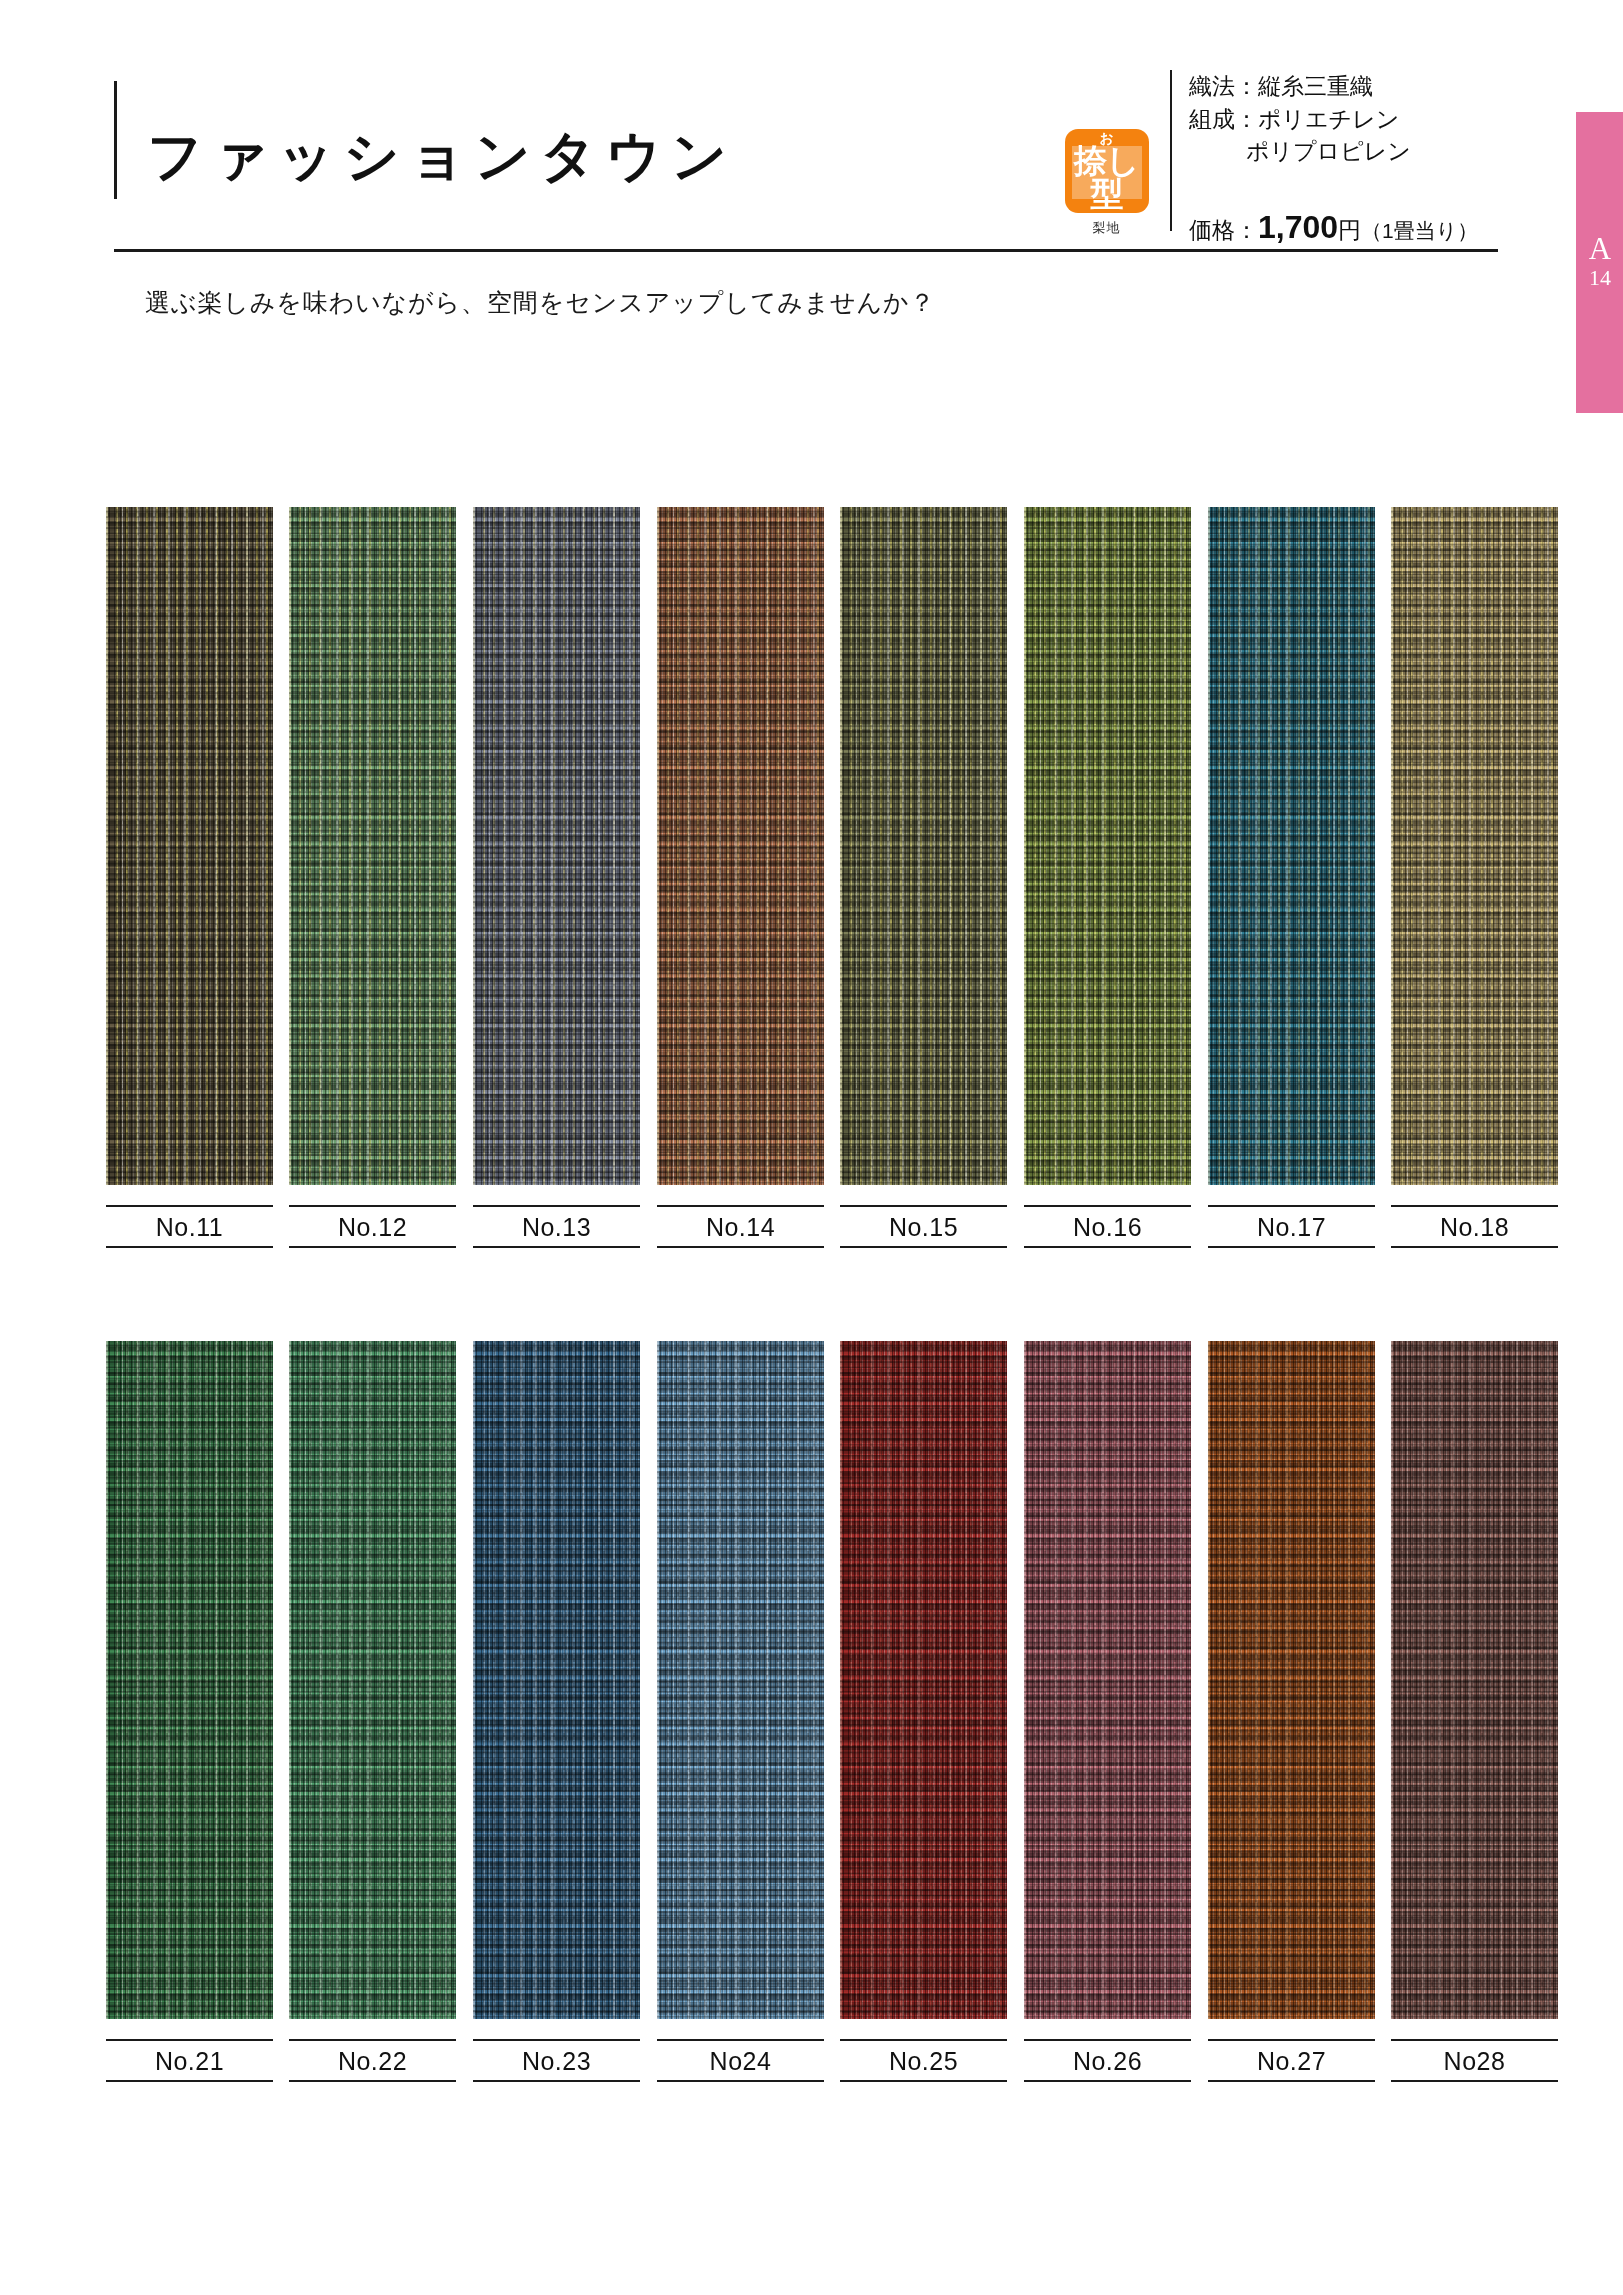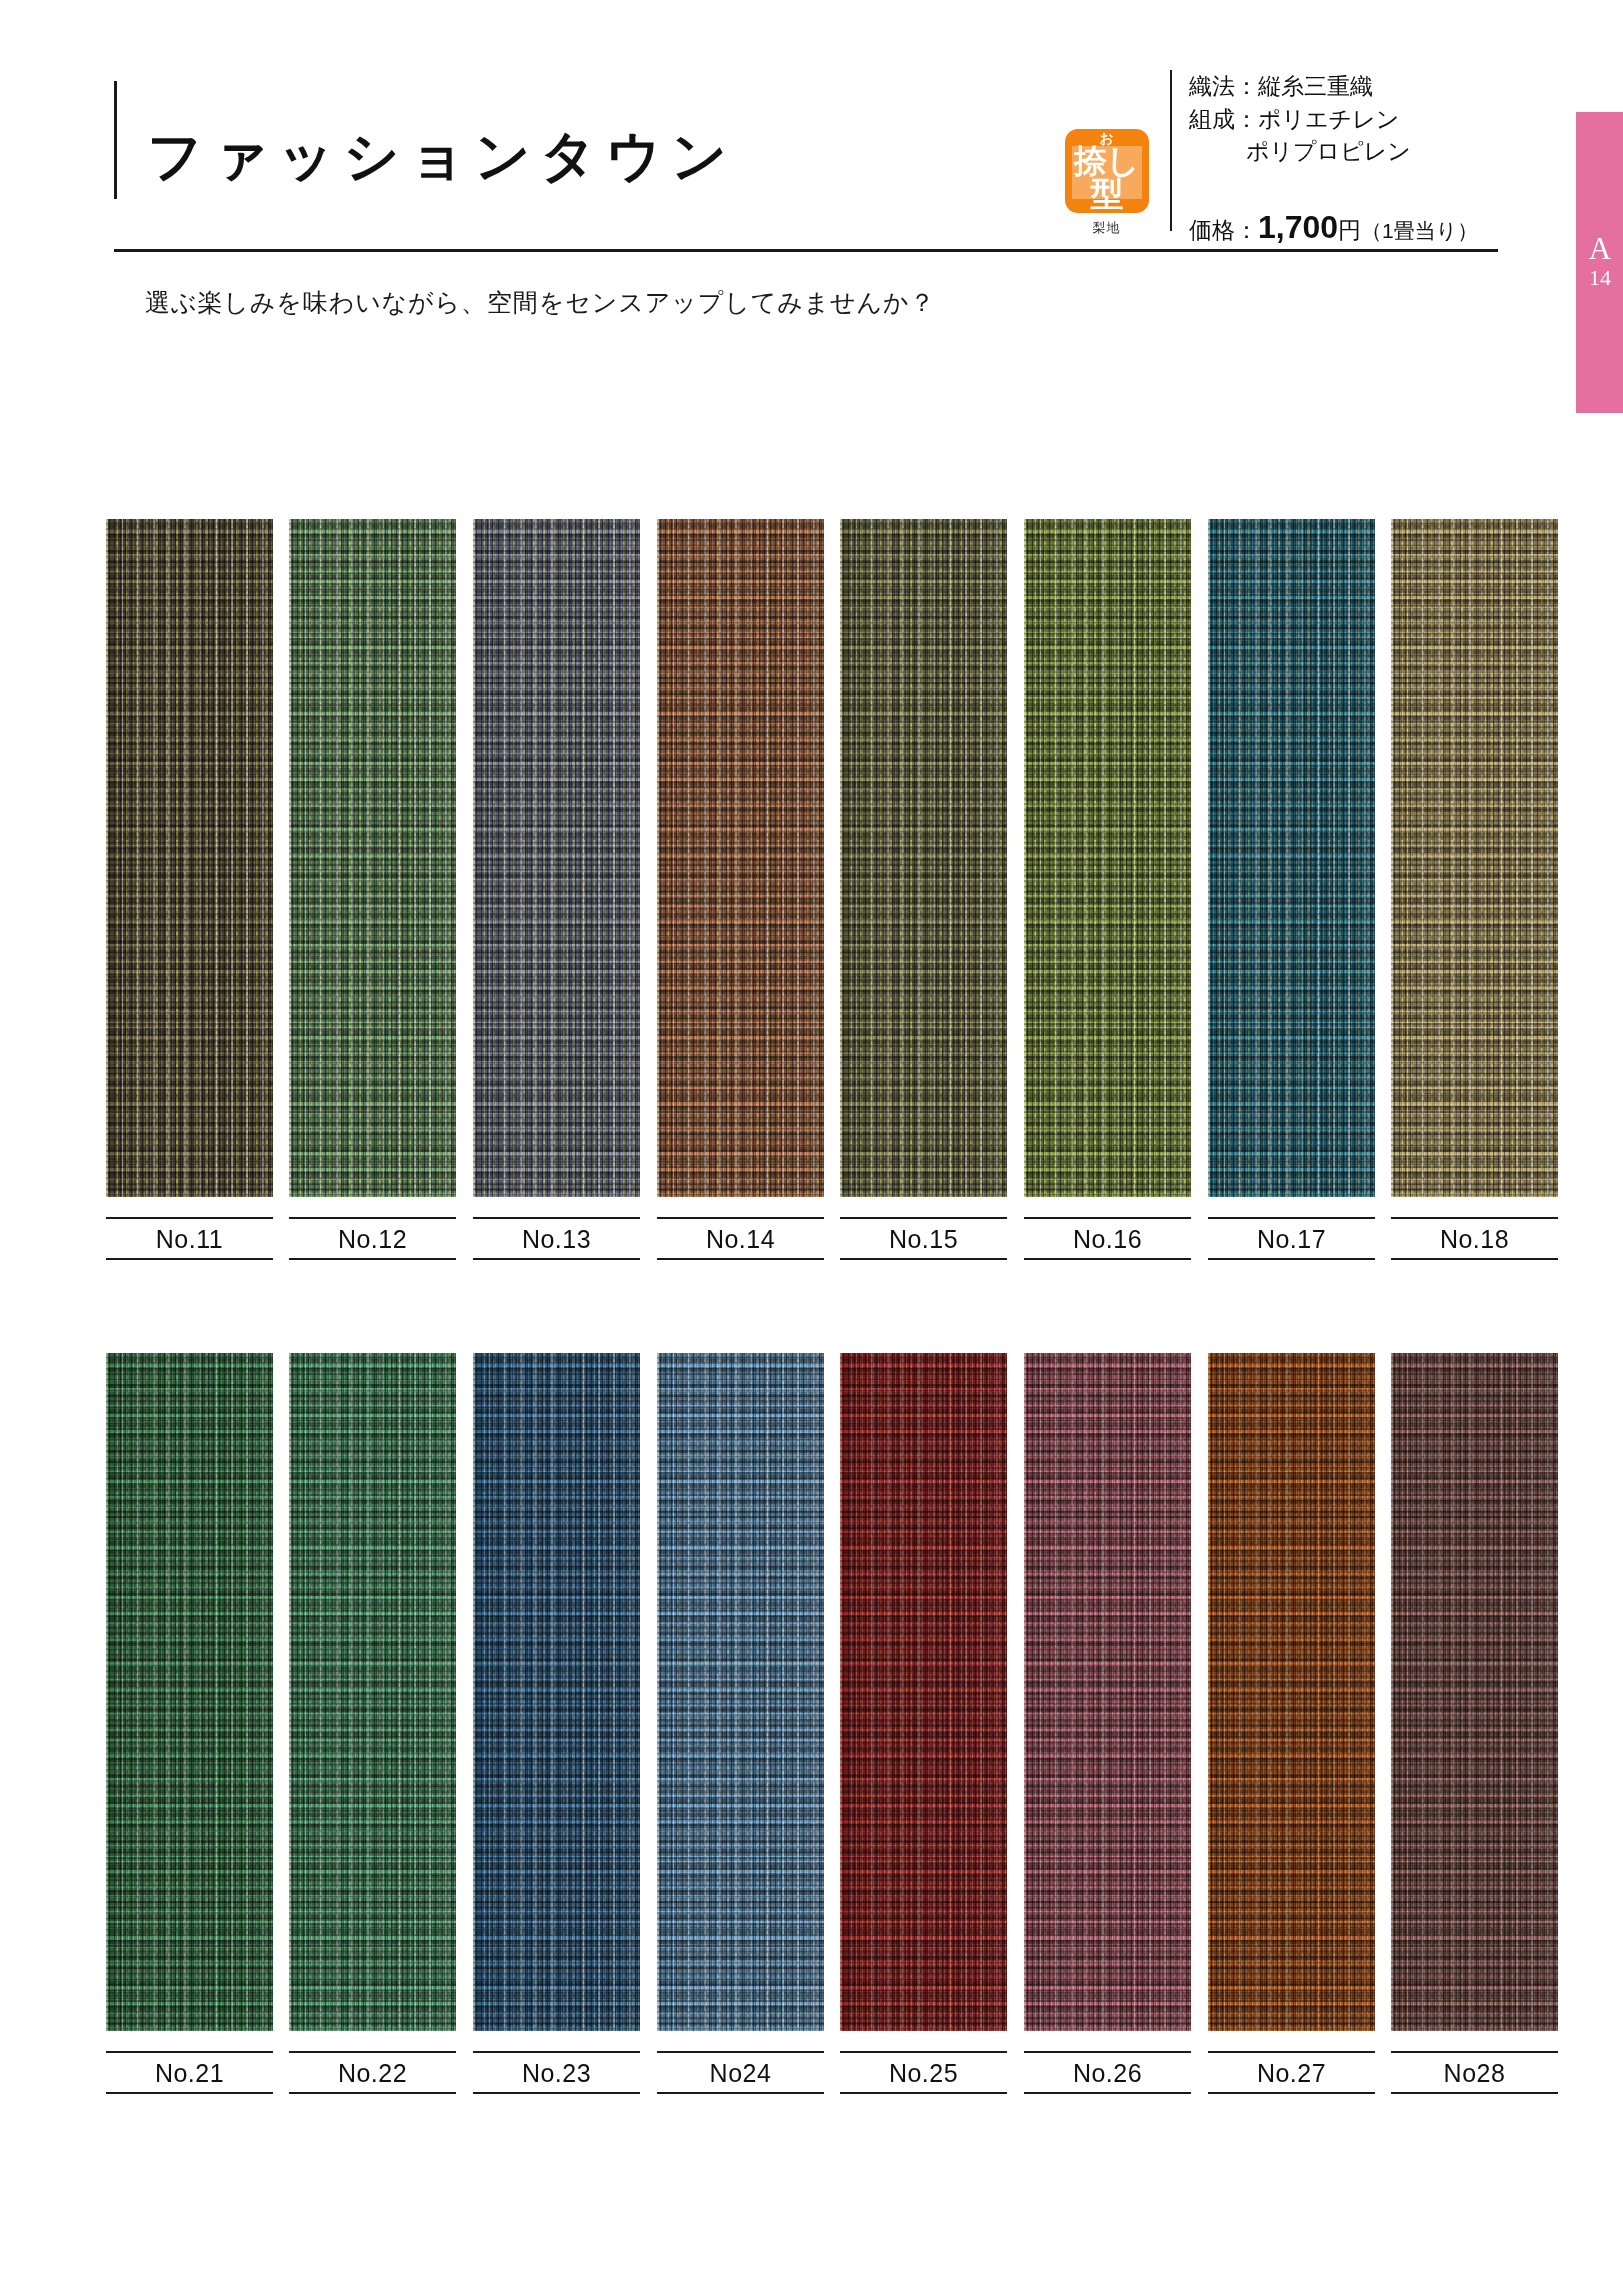--- a/index.html
+++ b/index.html
@@ -84,21 +84,21 @@
     color:#ffffff;font-family:"Liberation Serif", serif;
   }
   #side-tab .tab-letter{font-size:31px;line-height:1;}
   #side-tab .tab-num{font-size:22px;line-height:1.25;}
 
   
   .row{position:absolute;left:0;width:1624px;}
   #row1{top:507px;}
   #row2{top:1341px;}
 
-  .swatch-col{position:absolute;top:12px;width:177px;}
+  .swatch-col{position:absolute;top:0;width:177px;}
   .swatch{
     width:167px;height:678px;
     background-color:#888;
     position:relative;overflow:hidden;
   }
   .swatch::before{
     content:"";position:absolute;inset:0;
     background-image:
       repeating-linear-gradient(90deg,
         rgba(255,255,255,.30) 0px, rgba(255,255,255,.30) 0.9px,

